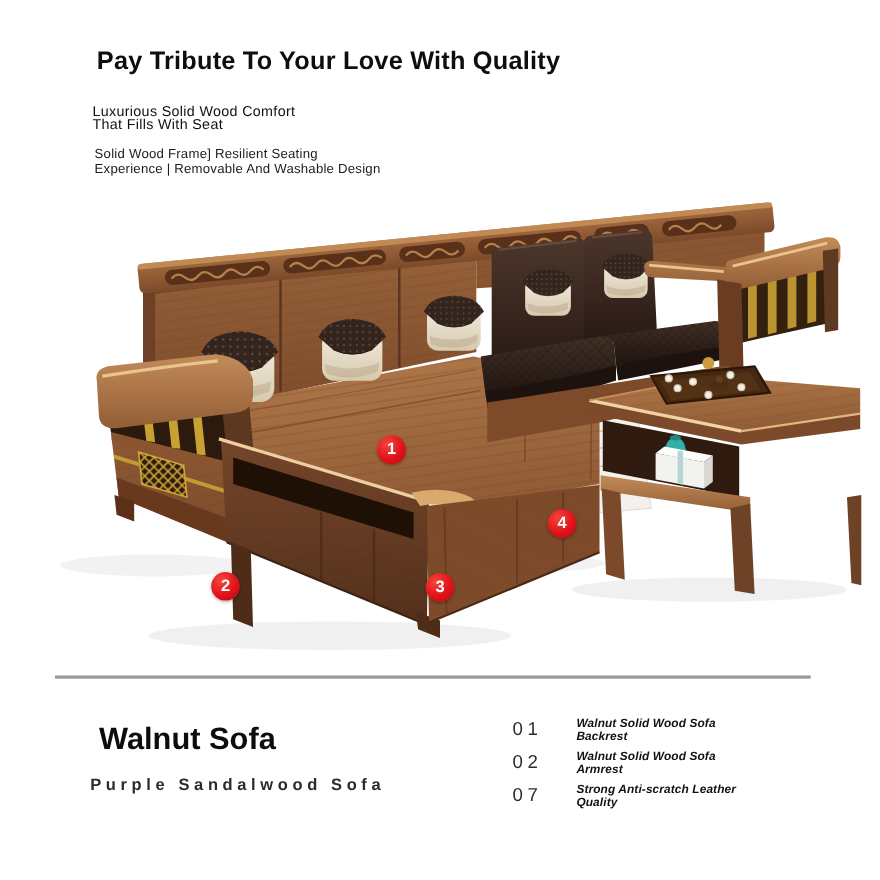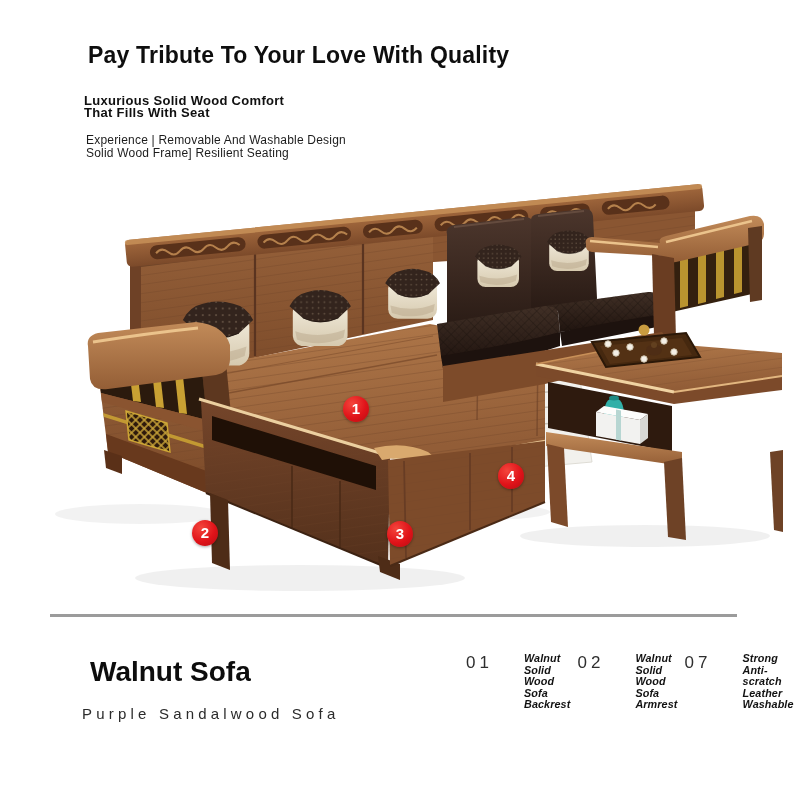--- a/index.html
+++ b/index.html
@@ -2,57 +2,57 @@
 <html><head>
 <meta charset="utf-8">
 <style>
   html,body{margin:0;padding:0;background:#fff;}
   body{width:800px;height:800px;position:relative;overflow:hidden;
        font-family:"Liberation Sans", sans-serif;color:#111;}
   .abs{position:absolute;}
 
   
   .title{left:88px;top:42px;font-size:23px;font-weight:700;letter-spacing:.2px;color:#0e0e0e;white-space:nowrap;}
-  .subtitle{left:84px;top:95px;font-size:13px;font-weight:700;line-height:11.5px;color:#101010;letter-spacing:.3px;}
+  .subtitle{left:84px;top:95px;font-size:13px;font-weight:400;line-height:11.5px;color:#101010;letter-spacing:.3px;}
   .features{left:86px;top:134px;font-size:12px;font-weight:400;line-height:12.5px;color:#1c1c1c;letter-spacing:.2px;}
 
   
   .hero{left:0;top:178px;width:800px;height:452px;}
   .hero svg{position:absolute;left:40px;top:2px;}
   .badge{position:absolute;width:26px;height:26px;border-radius:50%;
          background:radial-gradient(circle at 35% 30%, #f4453c 0%, #e01319 55%, #b80b12 100%);
          box-shadow:0 1px 3px rgba(0,0,0,.35);
          color:#fff;font-size:15px;font-weight:700;line-height:26px;text-align:center;}
   .b1{left:343px;top:218px;} .b2{left:192px;top:342px;}
   .b3{left:387px;top:343px;} .b4{left:498px;top:285px;}
 
   
   .divider{left:50px;top:614px;width:687px;height:3px;background:#9b9b9b;}
 
   
   .product-name{left:90px;top:656px;font-size:28px;font-weight:700;color:#0d0d0d;white-space:nowrap;}
-  .product-sub{left:82px;top:705px;font-size:15px;font-weight:400;letter-spacing:4.2px;color:#2b2b2b;white-space:nowrap;}
-  .callouts{left:466px;top:653px;width:310px;display:flex;flex-direction:row;gap:7px;list-style:none;margin:0;padding:0;}
+  .product-sub{left:82px;top:705px;font-size:15px;font-weight:700;letter-spacing:4.2px;color:#2b2b2b;white-space:nowrap;}
+  .callouts{left:466px;top:653px;width:310px;display:flex;flex-direction:column;gap:7px;list-style:none;margin:0;padding:0;}
   .callouts li{display:flex;align-items:flex-start;}
   .callouts .num{width:58px;flex:0 0 58px;font-size:17px;letter-spacing:4px;color:#2e2e2e;line-height:19px;}
   .callouts .desc{font-size:10.8px;font-weight:700;line-height:11.5px;color:#121212;letter-spacing:.1px;font-style:italic;}
 </style>
 </head>
 <body>
 
 <div class="abs title">Pay Tribute To Your Love With Quality</div>
 
 <div class="abs subtitle">
   <div>Luxurious Solid Wood Comfort</div>
   <div>That Fills With Seat</div>
 </div>
 
 <div class="abs features">
+  <div>Solid Wood Frame] Resilient Seating</div>
   <div>Experience | Removable And Washable Design</div>
-  <div>Solid Wood Frame] Resilient Seating</div>
 </div>
 
 <div class="abs hero">
 <svg width="745" height="450" viewBox="40 180 745 450">
   <defs>
     <linearGradient id="gPanel" x1="0" y1="0" x2="0" y2="1">
       <stop offset="0" stop-color="#96613a"></stop>
           <stop offset="1" stop-color="#7b4a29"></stop>
     </linearGradient>
     <linearGradient id="gDeck" x1="0" y1="0" x2="0.25" y2="1">
@@ -302,16 +302,16 @@
     <span class="num">02</span>
     <span class="desc">
       <span>Walnut Solid Wood Sofa</span><br>
       <span>Armrest</span>
     </span>
   </li>
   <li>
     <span class="num">07</span>
     <span class="desc">
       <span>Strong Anti-scratch Leather</span><br>
-      <span>Washable</span>
+      <span>Quality</span>
     </span>
   </li>
 </ul>
 
 </body></html>

